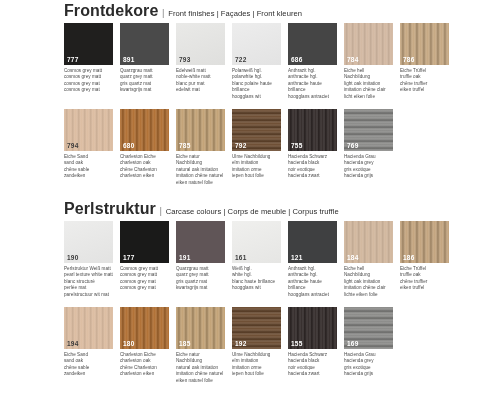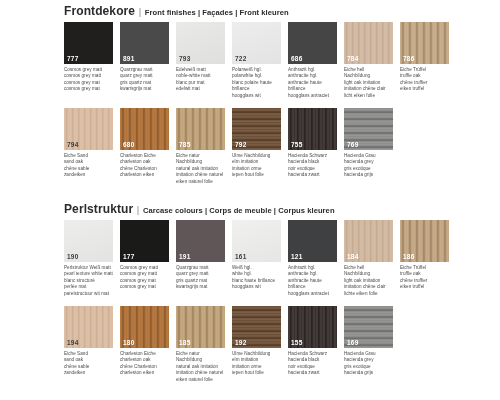--- a/index.html
+++ b/index.html
@@ -30,30 +30,30 @@
 
   .section-title {
     font-size: 9.5px;
     line-height: 12px;
     color: #2b2b2b;
     white-space: nowrap;
     margin-bottom: 3px;
   }
   .section-title .main {
     font-weight: bold;
-    font-size: 12px;
+    font-size: 16px;
     letter-spacing: 0.1px;
   }
   .section-title .sep {
     color: #8a8a8a;
     font-weight: normal;
     padding: 0 1px;
   }
   .section-title .alt {
-    font-weight: bold;
+    font-weight: normal;
     font-size: 7.6px;
     letter-spacing: 0.05px;
   }
 
   .grid {
     display: flex;
     flex-wrap: nowrap;
     gap: 0px;
   }
   .swatch-cell {
@@ -302,21 +302,21 @@
             <div>hacienda grey</div>
             <div>gris exotique</div>
             <div>hacienda grijs</div>
           </div>
         </div>
       </div>
   </div>
 
   <div class="section" id="section-korpus">
     <div class="section-title">
-      <span class="main">Perlstruktur</span><span class="sep"> | </span><span class="alt">Carcase colours | Corps de meuble | Corpus kleuren</span>
+      <span class="main">Perlstruktur</span><span class="sep"> | </span><span class="alt">Carcase colours | Corps de meuble | Corpus truffle</span>
     </div>
     <div class="grid" id="grid-korpus-0">
         <div class="swatch-cell">
           <div class="swatch" style="background: rgb(236, 236, 235);">
             <div class="wood g-soft"></div>
             <div class="code dark">190</div>
           </div>
           <div class="caption">
             <div>Perlstruktur Weiß matt</div>
             <div>pearl texture white matt</div>

